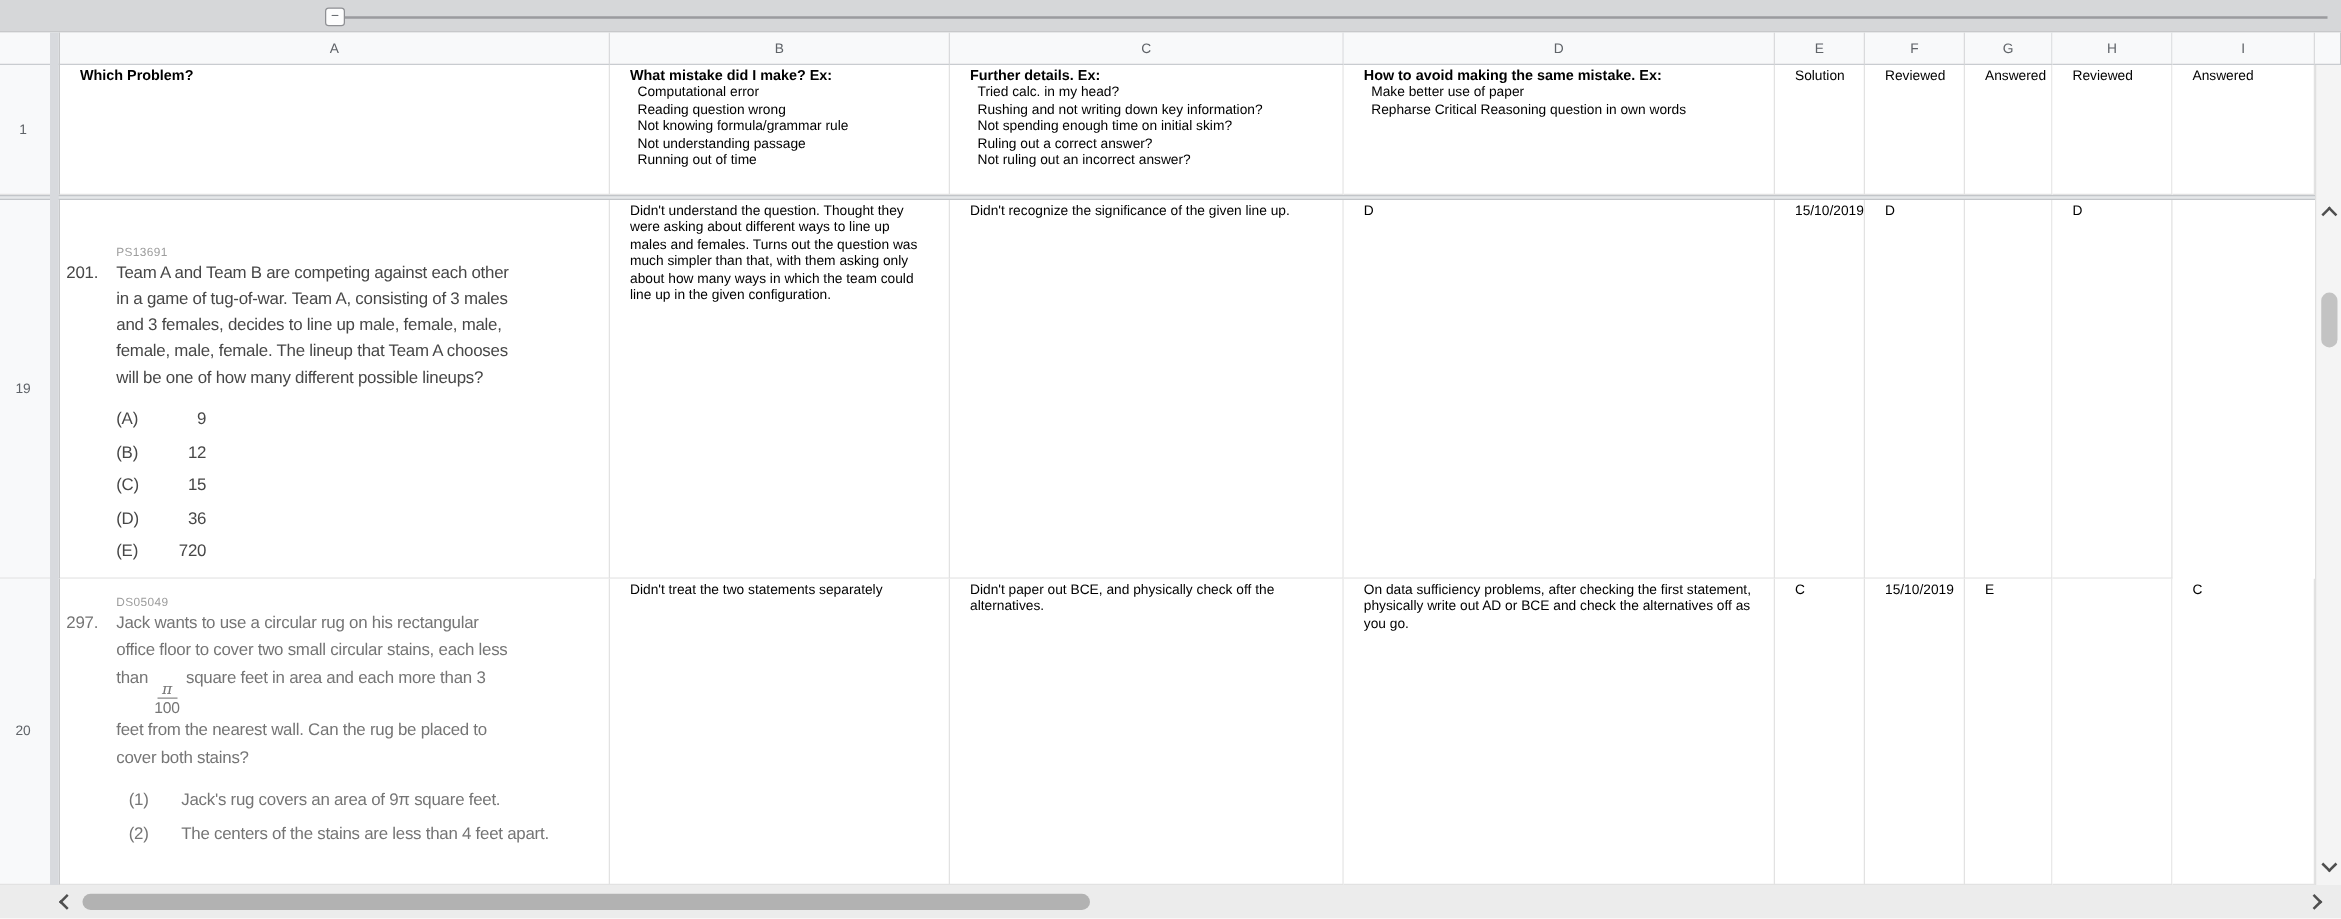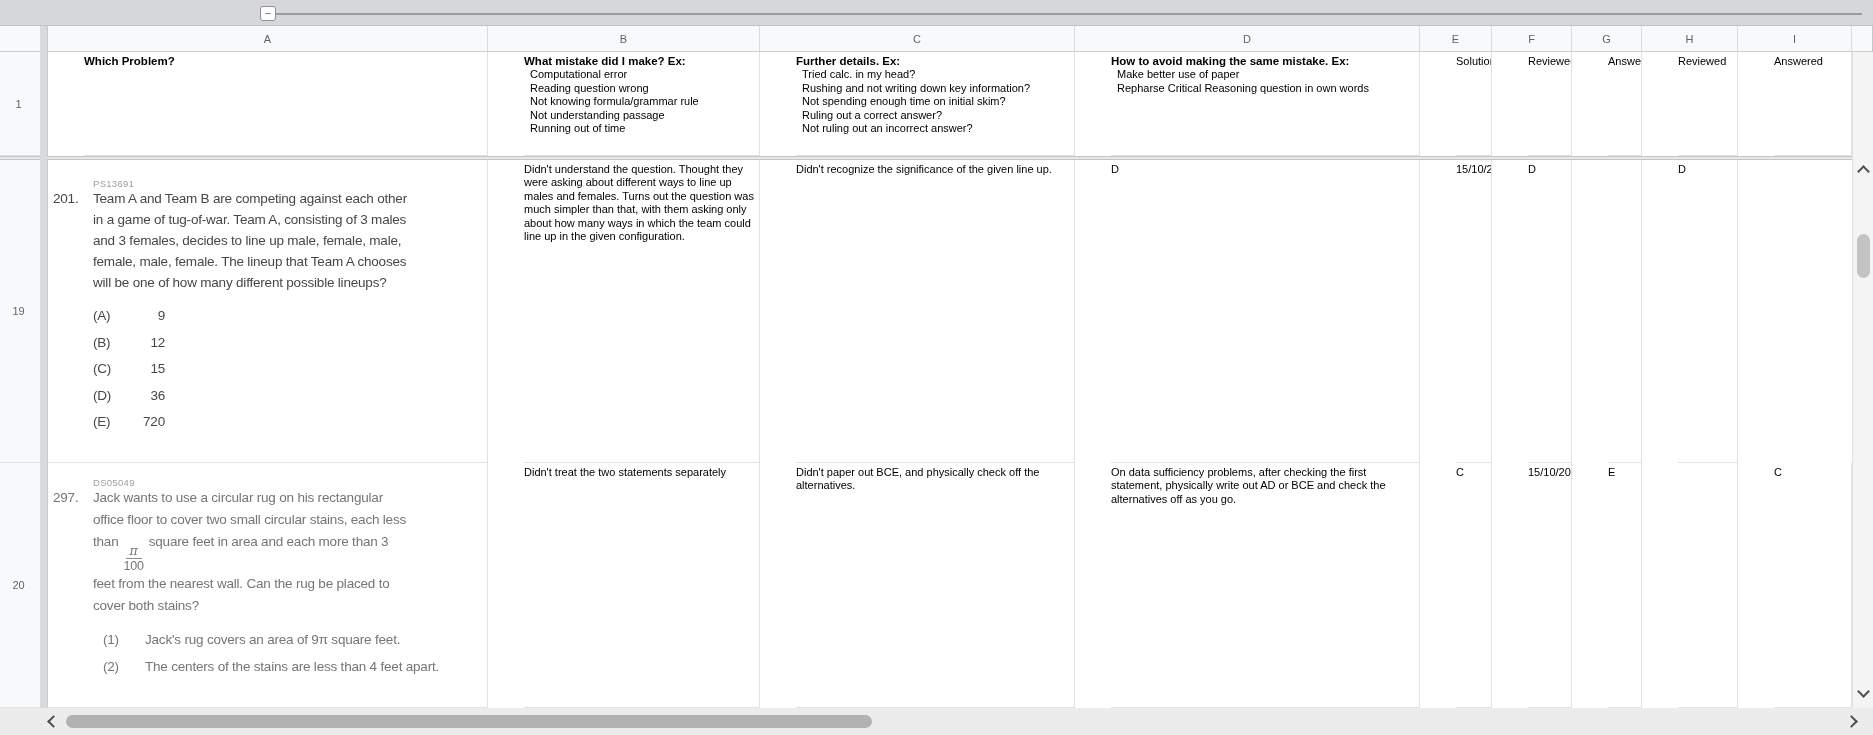--- a/index.html
+++ b/index.html
@@ -20,30 +20,30 @@
   .colband .corner{background:#f8f9fa;border-right:1px solid #c7c8ca;border-bottom:1px solid #c9ccd0;box-sizing:border-box;}
 
   
   .body{position:absolute;left:0;top:52px;width:1873px;}
   .row{display:grid;grid-template-columns:48px 440px 272px 315px 345px 72px 80px 70px 96px 114px;}
   .r1{height:104px;}
   .r19{height:303px;}
   .r20{height:245px;}
   .cell{background:#fff;border-right:1px solid #e2e2e2;border-bottom:1px solid #e2e2e2;box-sizing:border-box;
         overflow:hidden;position:relative;font-size:11px;color:#000;line-height:13.4px;}
-  .pad{padding:3px 0;margin-left:36px;}
+  .pad{padding:3px 16px;}
   .rowhead{background:#f8f9fa;border-right:1px solid #c7c8ca;border-bottom:1px solid #e2e2e2;box-sizing:border-box;
            display:flex;align-items:center;justify-content:center;color:#5f6368;font-size:11px;padding-right:10px;}
   .divider{height:4px;background:#e5e7e9;border-top:1px solid #c2c5c9;border-bottom:1px solid #c2c5c9;box-sizing:border-box;width:1852px;}
 
   .btitle{font-weight:bold;font-size:11.5px;}
   .item{text-indent:6px;max-width:330px;}
 
   
-  .prob{color:#474747;font-size:13.5px;letter-spacing:-0.2px;line-height:21px;}
+  .prob{color:#474747;font-size:13.5px;letter-spacing:-0.2px;line-height:21px;margin-top:19px;}
   .prob20{color:#757575;font-size:13.5px;letter-spacing:-0.2px;line-height:22px;}
   .ptag{position:absolute;left:45px;font-size:9.5px;color:#9d9d9d;letter-spacing:.3px;}
   .pnum{position:absolute;left:5px;}
   .ptext{margin:0 0 0 41px;width:318px;}
   .opts{margin:10px 0 0 41px;}
   .opt{display:flex;line-height:26.5px;}
   .opt .ol{width:38px;}
   .opt .ov{width:34px;text-align:right;}
   .stmts{margin:9px 0 0 51px;}
   .stmt{display:flex;line-height:27px;}

